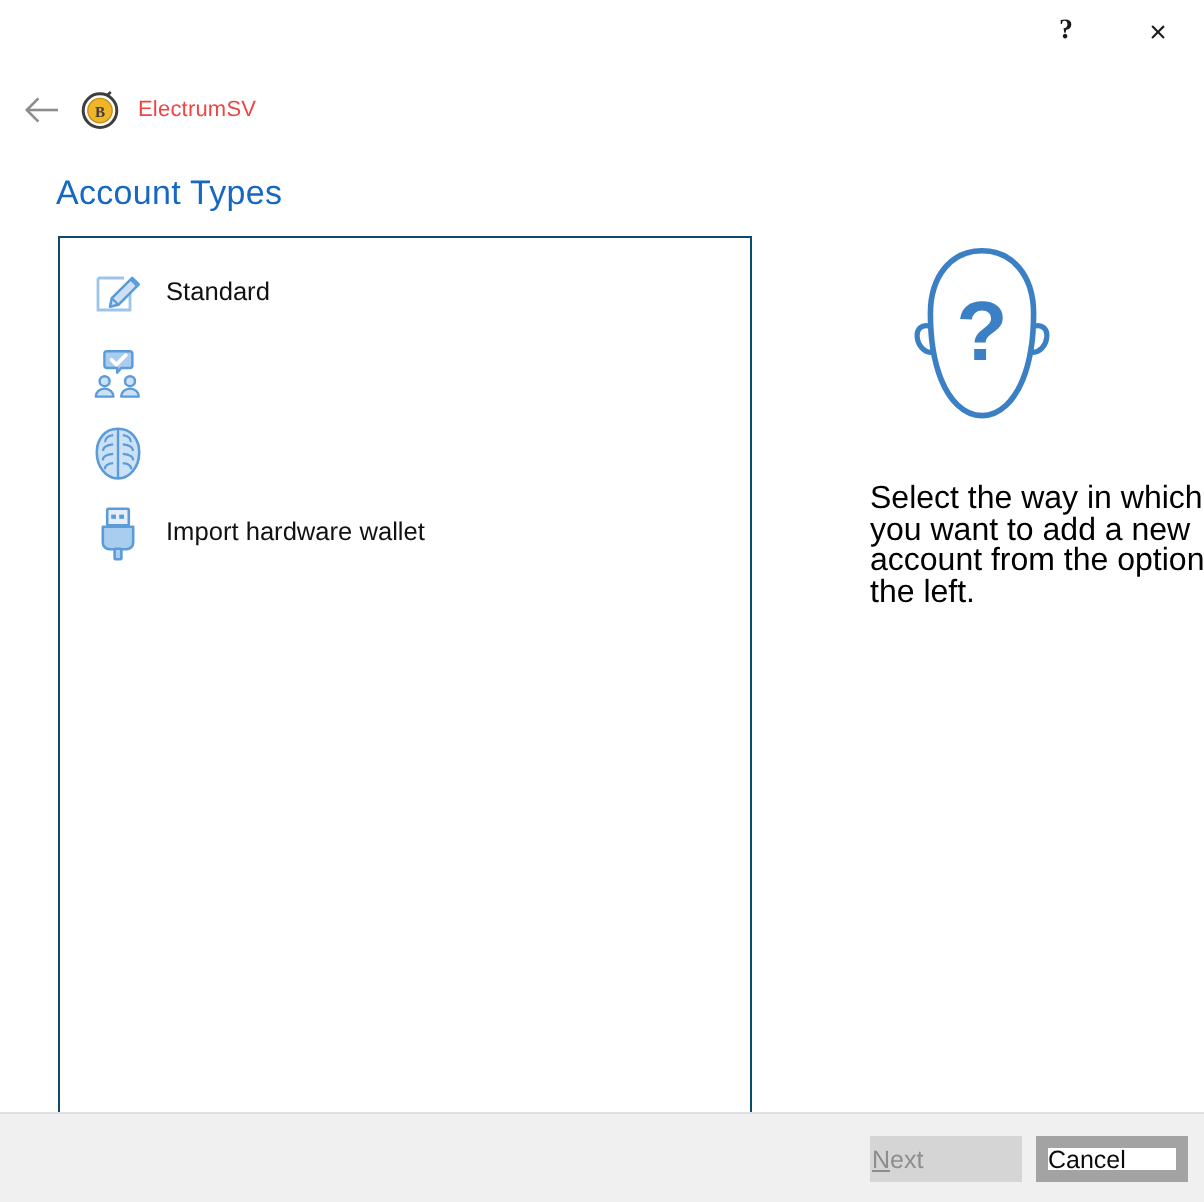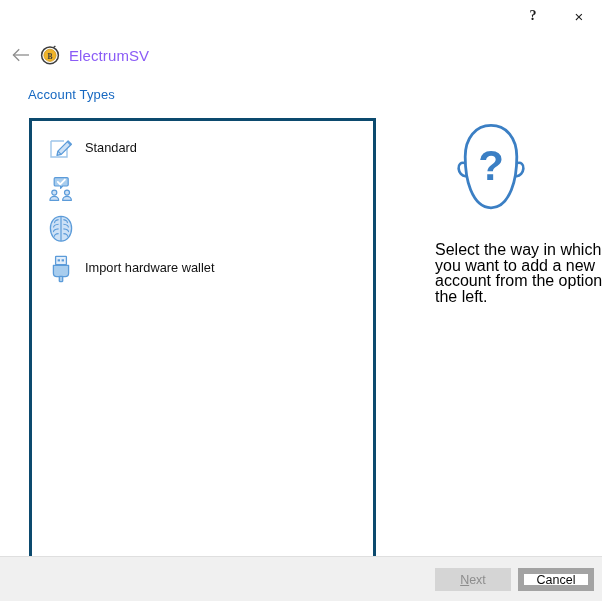--- a/index.html
+++ b/index.html
@@ -69,51 +69,51 @@
     cursor: default;
   }
   .brand-icon {
     margin-left: 4px;
     width: 20px;
     height: 20px;
     display: block;
   }
   .brand-title {
     margin-left: 9px;
-    font-size: 15px;
-    color: #8b5cf6;
+    font-size: 11px;
+    color: #ef4444;
     letter-spacing: 0.1px;
   }
 
   
   .page-title {
     position: absolute;
     top: 87px;
     left: 28px;
-    font-size: 13px;
+    font-size: 17px;
     color: #1668c1;
     letter-spacing: 0.15px;
   }
 
   
   .content {
     position: absolute;
     top: 118px;
     left: 29px;
     width: 545px;
     height: 427px;
   }
 
   .list-panel {
     position: absolute;
     top: 0;
     left: 0;
     width: 347px;
     height: 458px;
-    border: 3px solid #0c4a6e;
+    border: 1px solid #0c4a6e;
     background: #ffffff;
     box-sizing: border-box;
     overflow: hidden;
   }
   .list-inner {
     padding: 8px 6px 0 6px;
   }
   .list-item {
     display: flex;
     align-items: flex-start;
@@ -177,21 +177,20 @@
   .btn {
     position: absolute;
     top: 11px;
     height: 23px;
     width: 76px;
     box-sizing: border-box;
     font-size: 12.5px;
     font-family: "Liberation Sans", sans-serif;
     display: flex;
     align-items: center;
-    justify-content: center;
     cursor: default;
   }
   .btn-next {
     left: 435px;
     background: #d5d5d5;
     border: 1px solid #d5d5d5;
     color: #8d8d8d;
   }
   .btn-cancel {
     left: 518px;

